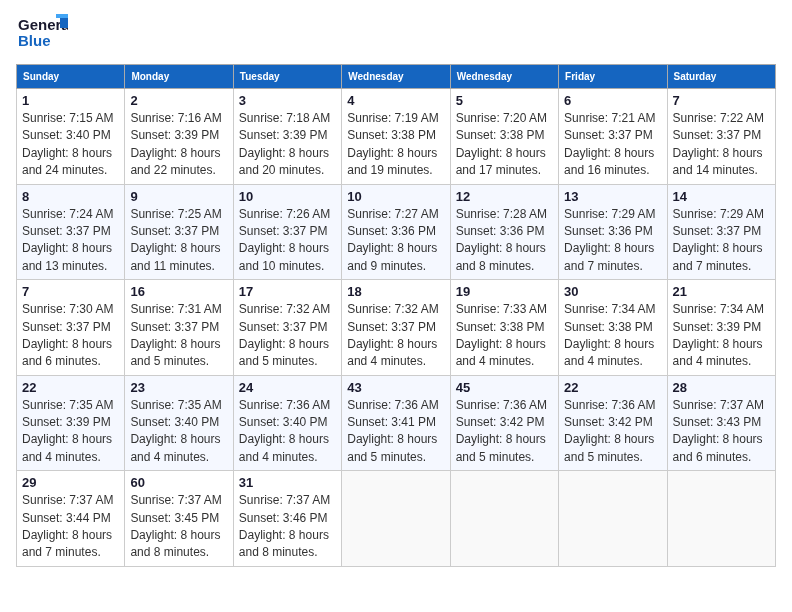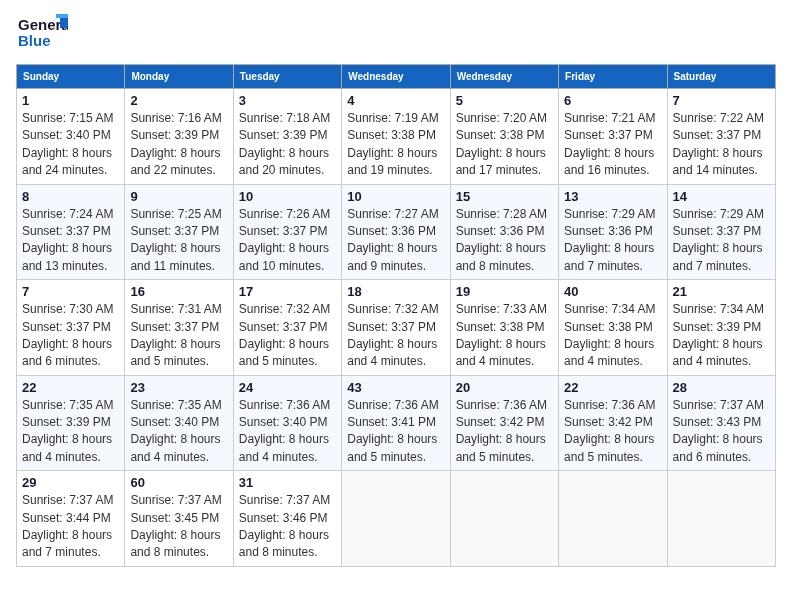--- a/index.html
+++ b/index.html
@@ -156,21 +156,21 @@
           </td>
           <td>
             <span class="day-num">10</span>
             <div class="day-info">Sunrise: 7:26 AM<br>Sunset: 3:37 PM<br>Daylight: 8 hours and 10 minutes.</div>
           </td>
           <td>
             <span class="day-num">10</span>
             <div class="day-info">Sunrise: 7:27 AM<br>Sunset: 3:36 PM<br>Daylight: 8 hours and 9 minutes.</div>
           </td>
           <td>
-            <span class="day-num">15</span>
+            <span class="day-num">12</span>
             <div class="day-info">Sunrise: 7:28 AM<br>Sunset: 3:36 PM<br>Daylight: 8 hours and 8 minutes.</div>
           </td>
           <td>
             <span class="day-num">13</span>
             <div class="day-info">Sunrise: 7:29 AM<br>Sunset: 3:36 PM<br>Daylight: 8 hours and 7 minutes.</div>
           </td>
           <td>
             <span class="day-num">14</span>
             <div class="day-info">Sunrise: 7:29 AM<br>Sunset: 3:37 PM<br>Daylight: 8 hours and 7 minutes.</div>
           </td>
@@ -190,21 +190,21 @@
           </td>
           <td>
             <span class="day-num">18</span>
             <div class="day-info">Sunrise: 7:32 AM<br>Sunset: 3:37 PM<br>Daylight: 8 hours and 4 minutes.</div>
           </td>
           <td>
             <span class="day-num">19</span>
             <div class="day-info">Sunrise: 7:33 AM<br>Sunset: 3:38 PM<br>Daylight: 8 hours and 4 minutes.</div>
           </td>
           <td>
-            <span class="day-num">40</span>
+            <span class="day-num">30</span>
             <div class="day-info">Sunrise: 7:34 AM<br>Sunset: 3:38 PM<br>Daylight: 8 hours and 4 minutes.</div>
           </td>
           <td>
             <span class="day-num">21</span>
             <div class="day-info">Sunrise: 7:34 AM<br>Sunset: 3:39 PM<br>Daylight: 8 hours and 4 minutes.</div>
           </td>
         </tr>
         <tr>
           <td>
             <span class="day-num">22</span>
@@ -216,21 +216,21 @@
           </td>
           <td>
             <span class="day-num">24</span>
             <div class="day-info">Sunrise: 7:36 AM<br>Sunset: 3:40 PM<br>Daylight: 8 hours and 4 minutes.</div>
           </td>
           <td>
             <span class="day-num">43</span>
             <div class="day-info">Sunrise: 7:36 AM<br>Sunset: 3:41 PM<br>Daylight: 8 hours and 5 minutes.</div>
           </td>
           <td>
-            <span class="day-num">20</span>
+            <span class="day-num">45</span>
             <div class="day-info">Sunrise: 7:36 AM<br>Sunset: 3:42 PM<br>Daylight: 8 hours and 5 minutes.</div>
           </td>
           <td>
             <span class="day-num">22</span>
             <div class="day-info">Sunrise: 7:36 AM<br>Sunset: 3:42 PM<br>Daylight: 8 hours and 5 minutes.</div>
           </td>
           <td>
             <span class="day-num">28</span>
             <div class="day-info">Sunrise: 7:37 AM<br>Sunset: 3:43 PM<br>Daylight: 8 hours and 6 minutes.</div>
           </td>

